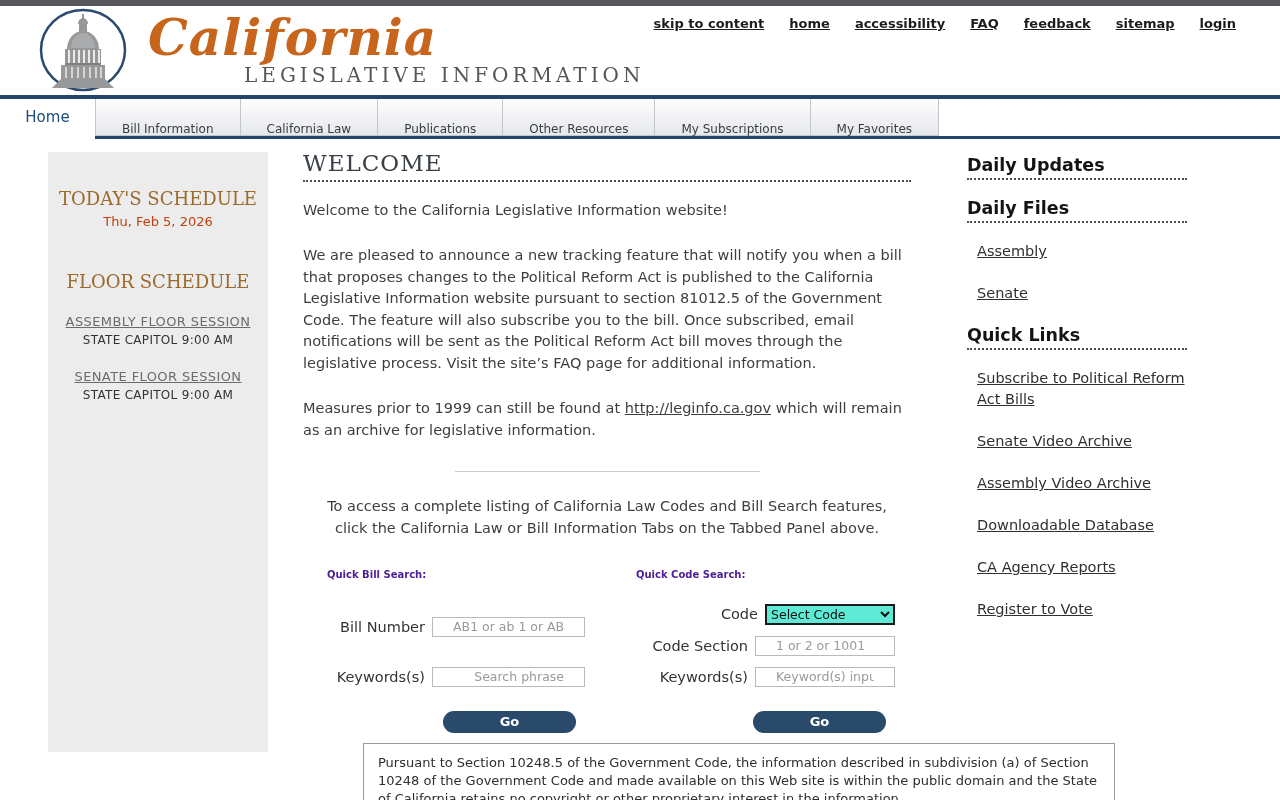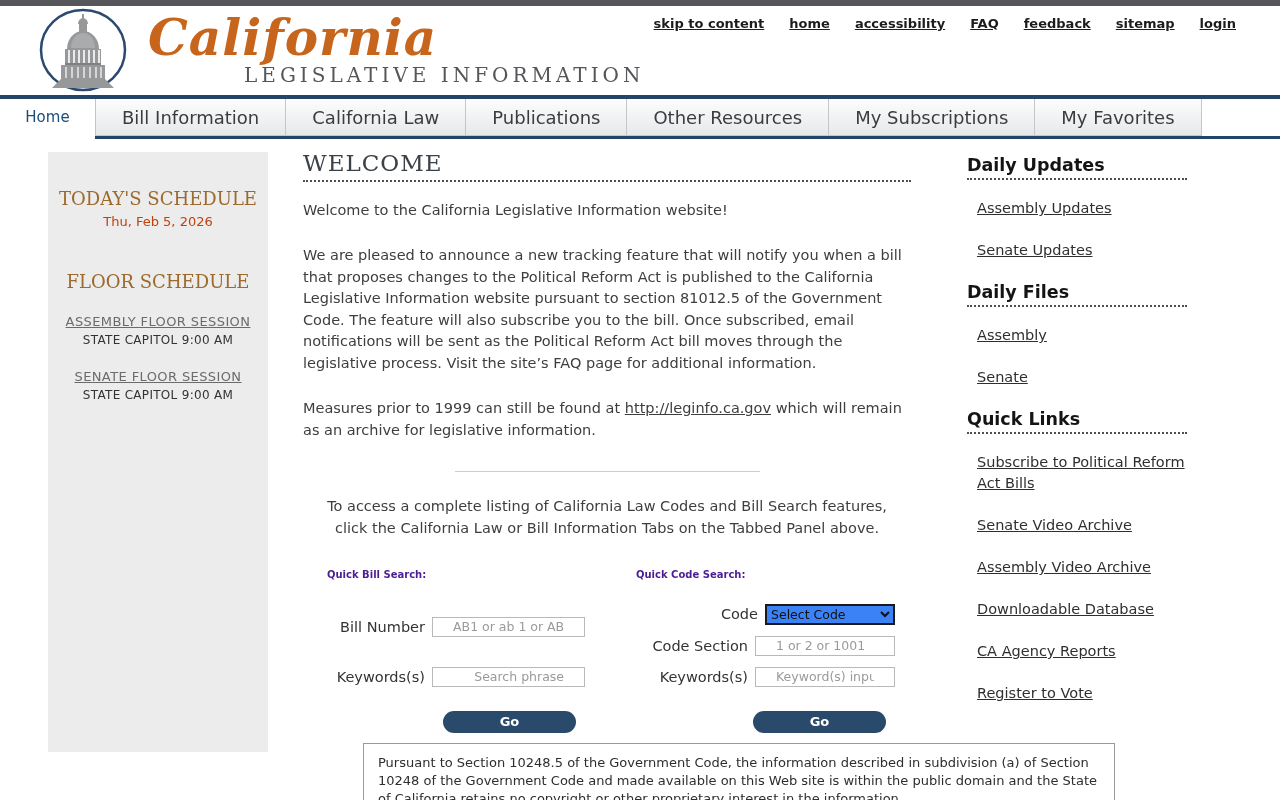--- a/index.html
+++ b/index.html
@@ -17,21 +17,21 @@
                   font-style:italic; font-weight:bold; font-size:50px; color:#c8651c; letter-spacing:1px; }
   .brand-sub { position:absolute; left:244px; top:57px; font-family:"DejaVu Serif", serif;
                font-size:20px; color:#55565a; letter-spacing:4px; }
   .topnav { position:absolute; top:10px; right:44px; display:flex; gap:25px; }
   .topnav a { font-size:13px; font-weight:bold; color:#1c1c1c; text-decoration:underline; cursor:pointer; }
 
   
   .navybar { position:absolute; top:95px; left:0; width:1280px; height:4px; background:#234569; }
   .tabrow { position:absolute; top:99px; left:0; width:1280px; height:40px; background:#fff; }
   .tabs { display:flex; height:37px; }
-  .tab { height:37px; line-height:37px; padding:0 26px; font-size:18px; color:#3a3d40;
+  .tab { height:37px; line-height:37px; padding:12px 26px; font-size:12px; color:#3a3d40;
          background:linear-gradient(#fdfdfe, #e7e8ea); border:1px solid #c3c6ca; border-top:none;
          border-left:none; cursor:pointer; white-space:nowrap; }
   .tab.first-inactive { border-left:1px solid #c3c6ca; }
   .tab-home { height:37px; line-height:37px; width:95px; text-align:center; font-size:15px;
               color:#1d4d7a; background:#fff; cursor:pointer; }
   .tab-underline { position:absolute; top:37px; left:95px; width:1185px; height:3px; background:#234569; }
 
   
   .lsidebar { position:absolute; left:48px; top:152px; width:220px; height:600px; background:#ececec;
               text-align:center; }
@@ -60,21 +60,21 @@
   .frow label { font-size:14.5px; color:#333; text-align:right; }
   .frow input { margin-left:7px; border:1px solid #b9b9b9; height:20px; font-size:12.5px;
                 color:#333; padding:0 20px; font-family:"DejaVu Sans", sans-serif; }
   .frow input::placeholder { color:#9a9a9a; }
   .r-billnum { left:0px; top:70px; width:282px; justify-content:flex-end; }
   .r-billnum input { width:153px; }
   .r-billkey { left:0px; top:120px; width:282px; justify-content:flex-end; }
   .r-billkey input { width:153px;text-align:right; }
   .r-code { left:310px; top:57px; width:282px; justify-content:flex-end; }
   .r-code select { margin-left:7px; width:130px; height:21px; border:2px solid #1a1a1a;
-                   font-size:12.5px; color:#111; background:#3b82f6; font-family:"DejaVu Sans", sans-serif; }
+                   font-size:12.5px; color:#111; background:#5eead4; font-family:"DejaVu Sans", sans-serif; }
   .r-codesec { left:310px; top:89px; width:282px; justify-content:flex-end; }
   .r-codesec input { width:140px; }
   .r-codekey { left:310px; top:120px; width:282px; justify-content:flex-end; }
   .r-codekey input { width:140px; }
   .go-btn { position:absolute; top:164px; width:133px; height:22px; border:none; border-radius:11px;
             background:#2a4a6b; color:#fff; font-weight:bold; font-size:13px; cursor:pointer;
             font-family:"DejaVu Sans", sans-serif; }
   .go-bill { left:140px; }
   .go-code { left:450px; }
 
@@ -214,24 +214,20 @@
       <div class="frow r-codekey">
         <label>Keywords(s)</label>
         <input type="text" placeholder="Keyword(s) input" style="">
       </div>
       <button class="go-btn go-code">Go</button>
     </div>
   </div>
 
   <div class="rsidebar">
     <div class="rs-head">Daily Updates</div>
-    <div class="rs-links">
-      <a>Assembly Updates</a>
-      <a>Senate Updates</a>
-    </div>
     <div class="rs-head">Daily Files</div>
     <div class="rs-links">
       <a>Assembly</a>
       <a>Senate</a>
     </div>
     <div class="rs-head">Quick Links</div>
     <div class="rs-links">
       <a>Subscribe to Political Reform Act Bills</a>
       <a>Senate Video Archive</a>
       <a>Assembly Video Archive</a>

